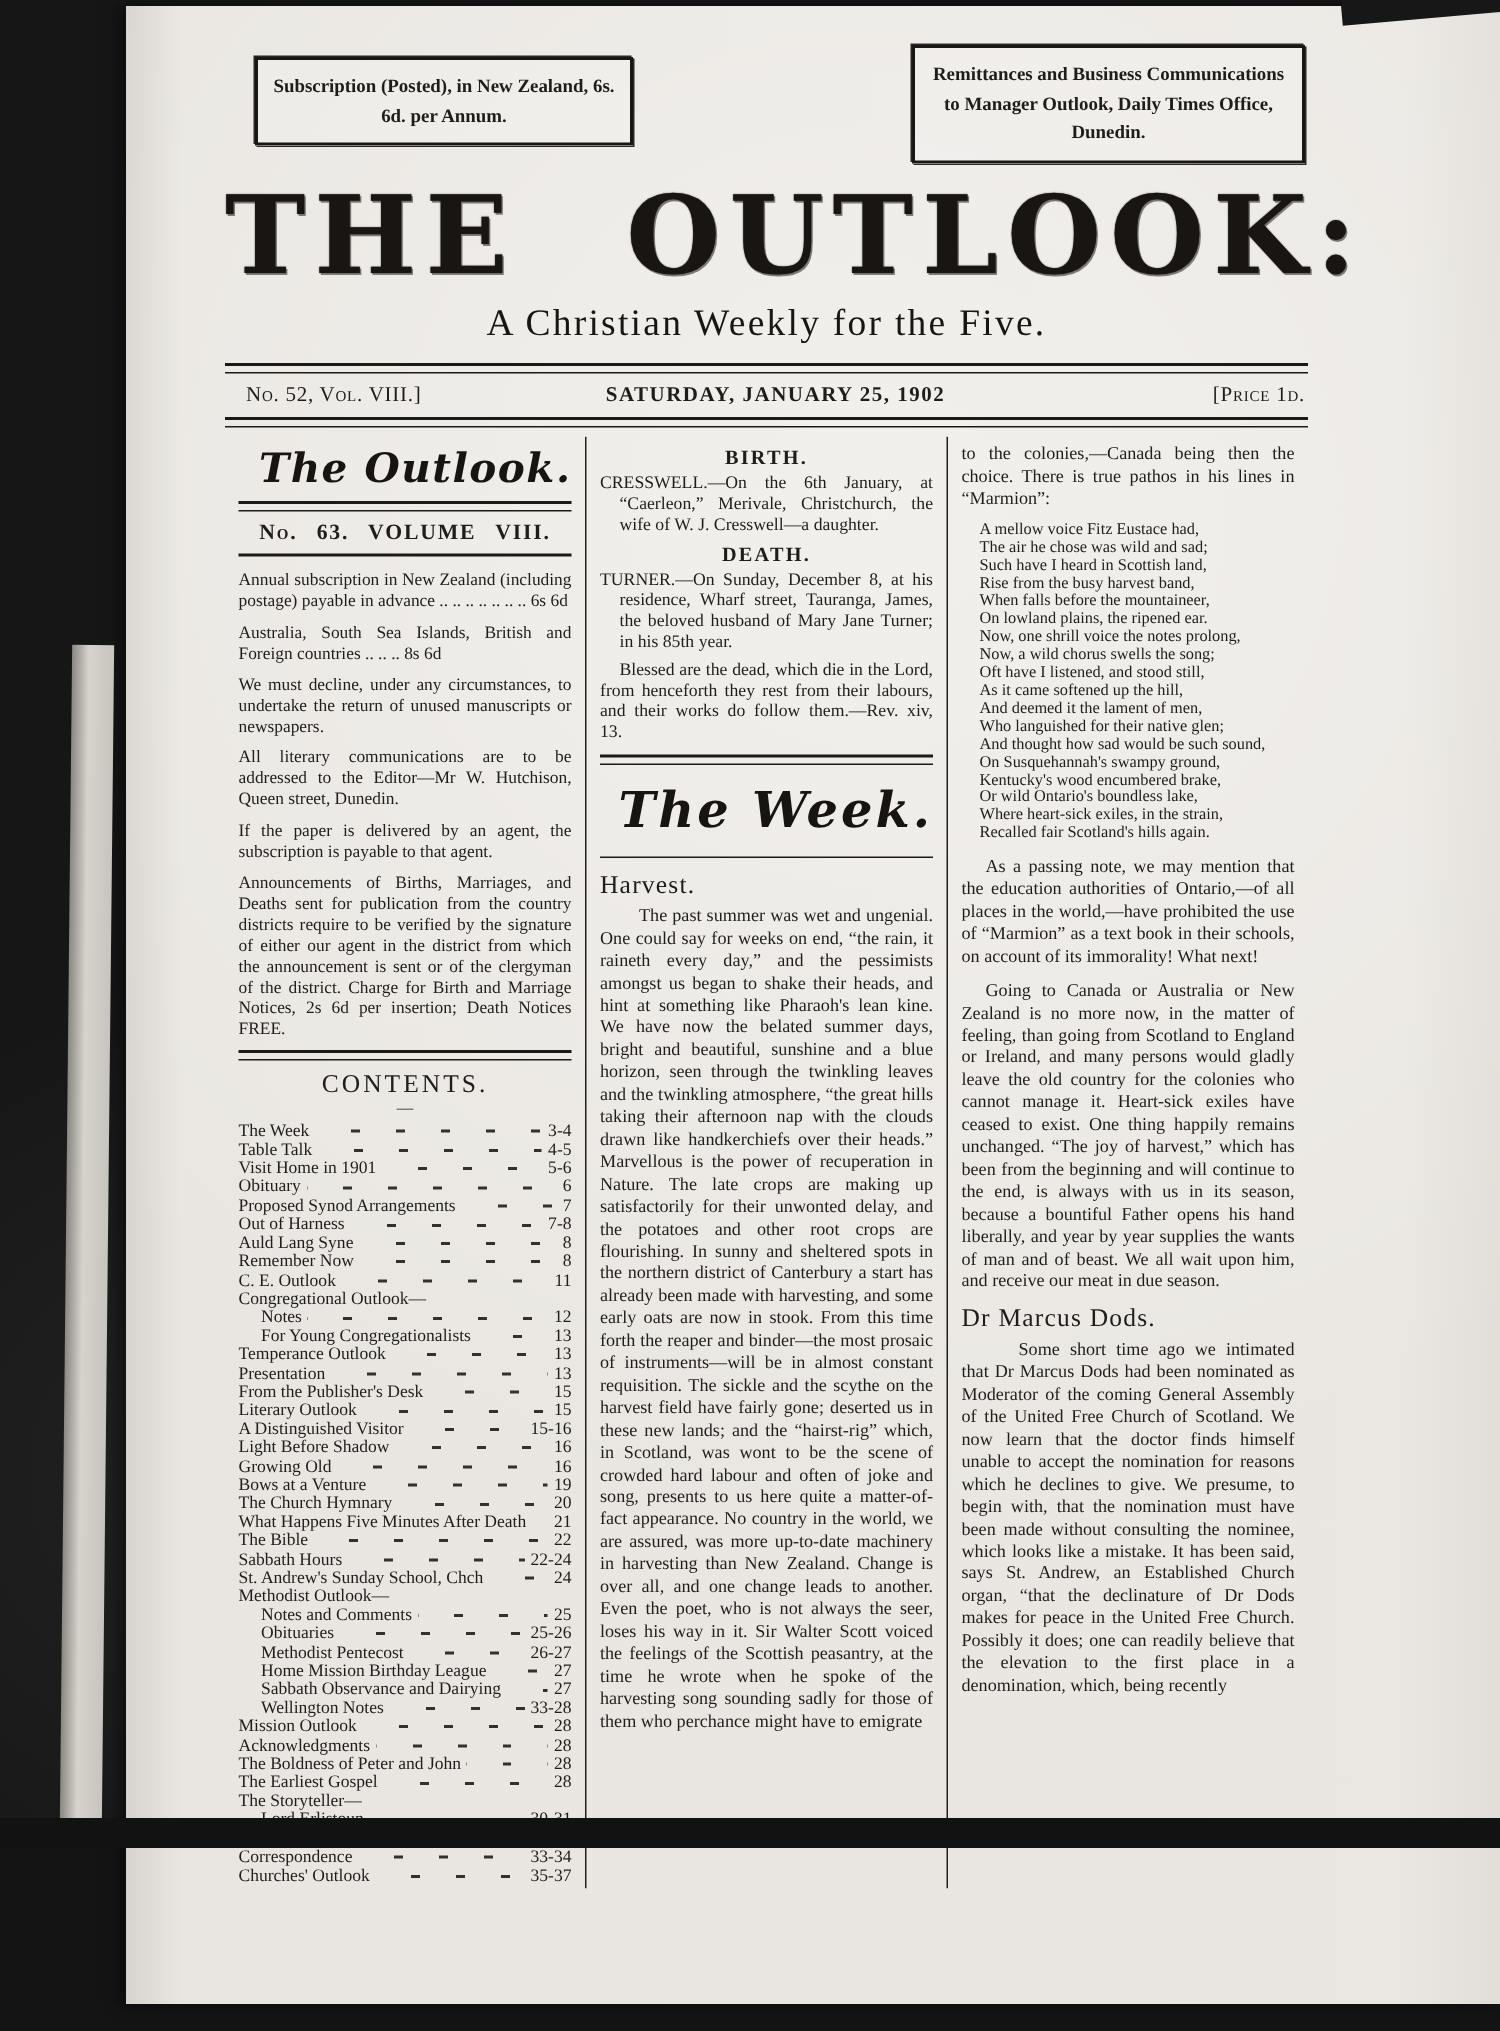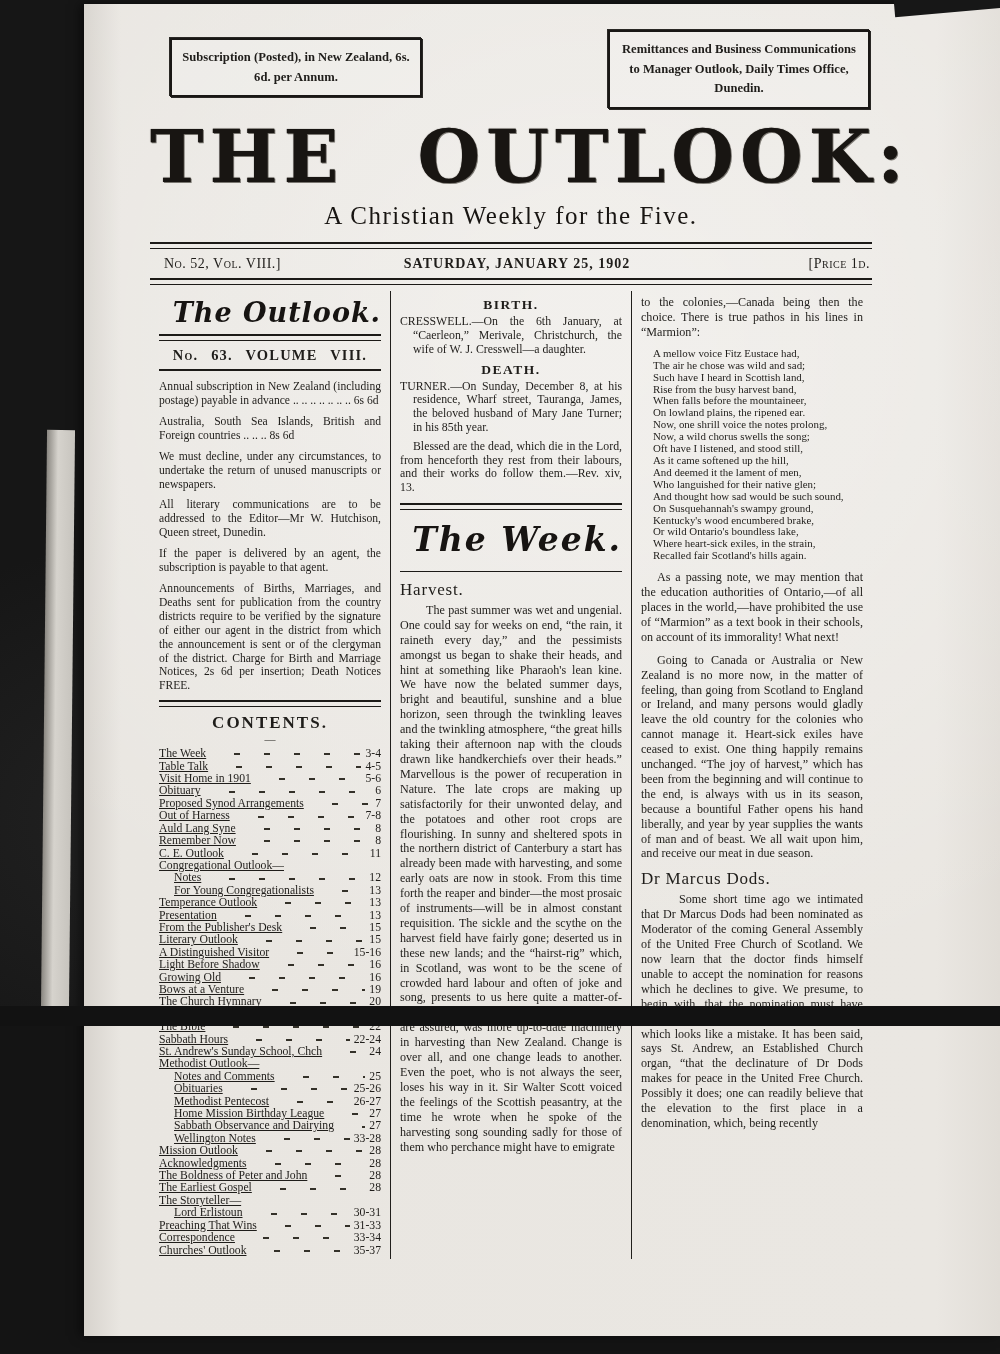--- a/index.html
+++ b/index.html
@@ -2,21 +2,21 @@
 <html><head>
 <meta charset="utf-8">
 <style>
   html,body{margin:0;padding:0;}
   body{
     width:1000px;height:1354px;overflow:hidden;
     background:#141414;
     font-family:"Liberation Serif", serif;
     color:#1f1d1a;
   }
-  .scan{position:relative;width:1000px;height:1026px;
+  .scan{position:relative;width:1000px;height:1232px;
     background:
       radial-gradient(60% 40% at 20% 80%, rgba(60,60,60,.35), rgba(0,0,0,0) 70%),
       #161616;}
   .edge-strip{position:absolute;left:44px;top:430px;bottom:16px;width:28px;
     background:linear-gradient(90deg,#8a8781,#d6d3cd 40%,#c7c4be);
     transform:rotate(.6deg);}
   .page{position:absolute;left:84px;top:4px;width:916px;height:1332px;
     background:
       radial-gradient(120% 80% at 55% 25%, rgba(255,255,255,.4), rgba(0,0,0,0) 65%),
       linear-gradient(90deg,#d7d3cd 0,#e9e6e1 4%,#eae7e2 93%,#e1ddd7 100%),#e7e4df;
@@ -54,27 +54,27 @@
   .col + .col{border-left:1.5px solid #211f1c;}
 
   
   .col1-head{font-family:"DejaVu Serif", serif;font-weight:bold;font-style:italic;
     font-size:27px;text-align:right;letter-spacing:1px;padding:2px 0 6px 0;color:#171412;}
   .volume-line{font-size:14.5px;text-align:center;letter-spacing:1.2px;word-spacing:8px;
     padding:6px 0 5px 0;font-variant:small-caps;font-weight:bold;}
   .notices-box{padding-top:2px;}
   .notice{font-size:11.6px;line-height:13.9px;text-align:justify;margin:7px 0;
     padding-left:0;}
-  .contents-title{font-size:17px;font-weight:bold;text-align:center;letter-spacing:2px;
+  .contents-title{font-size:17px;font-weight:normal;text-align:center;letter-spacing:2px;
     padding-top:6px;}
   .contents-sep{text-align:center;font-size:11px;line-height:10px;padding:1px 0 3px 0;}
   .toc{padding-top:1px;}
   .toc-row{display:flex;align-items:baseline;font-size:11.7px;line-height:12.4px;}
   .toc-row.indent .toc-label{padding-left:15px;}
-  .toc-label{white-space:normal;text-decoration:underline;}
+  .toc-label{white-space:normal;}
   .toc-leader{flex:1 1 auto;align-self:center;height:2px;margin:0 4px;
     background:repeating-linear-gradient(90deg, transparent 0, transparent 24px, #343129 24px, #343129 30px);}
   .toc-page{text-align:right;white-space:nowrap;}
 
   
   .bd-head{font-size:13.5px;font-weight:bold;text-align:center;letter-spacing:1.5px;margin:2px 0 2px 0;}
   .bd-entry{font-size:11.8px;line-height:13.8px;text-align:justify;margin:1px 0 5px 0;
     padding-left:13px;text-indent:-13px;}
   .bd-verse{font-size:11.8px;line-height:13.8px;text-align:justify;margin:2px 0 8px 0;text-indent:13px;}
   .week-block{margin-top:4px;}

